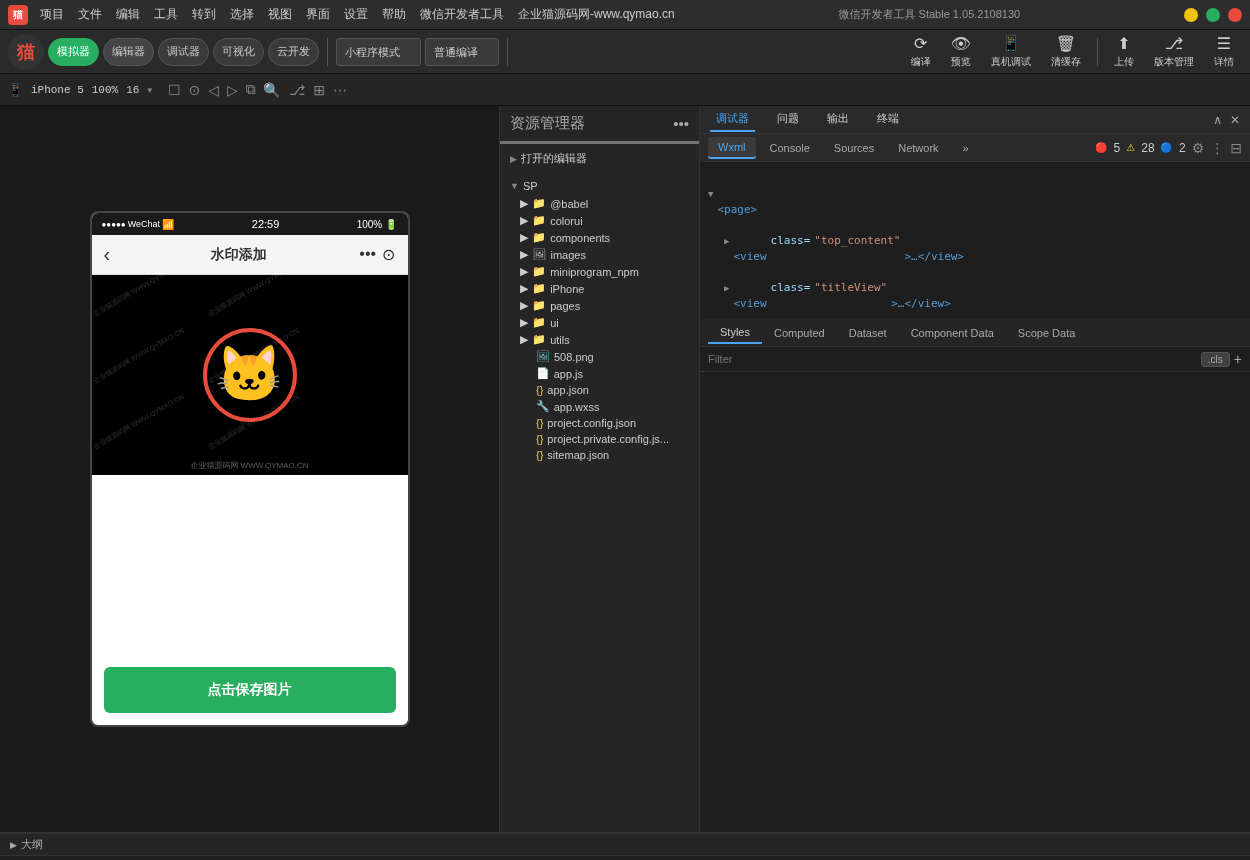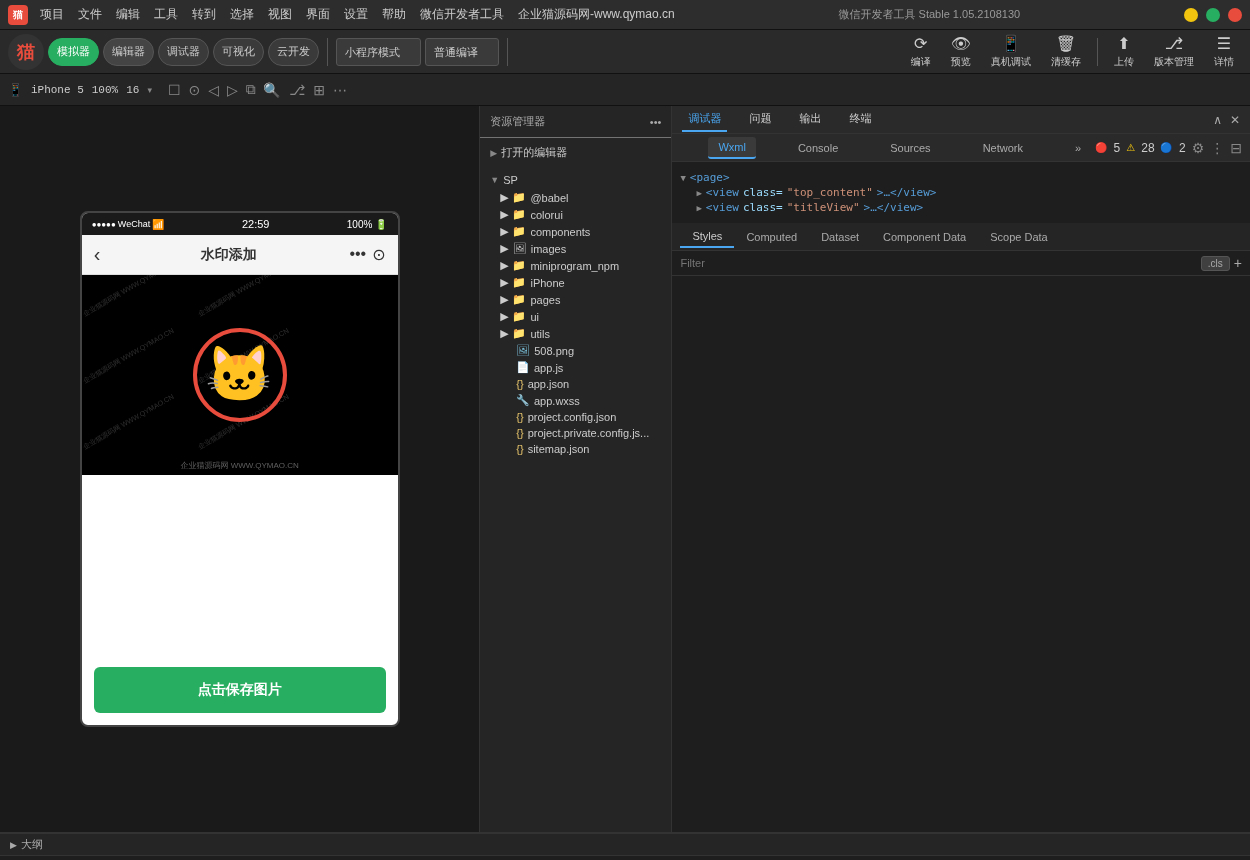--- a/index.html
+++ b/index.html
@@ -44,45 +44,45 @@
     .phone-nav-bar { background: #f5f5f5; height: 40px; display: flex; align-items: center; padding: 0 12px; border-bottom: 1px solid #ddd; }
     .phone-nav-bar .back-btn { font-size: 20px; color: #333; margin-right: 8px; }
     .phone-nav-bar .nav-title { flex: 1; text-align: center; font-size: 14px; color: #333; font-weight: bold; }
     .phone-nav-bar .nav-right { display: flex; gap: 6px; font-size: 16px; color: #333; }
     .phone-content-dark { background: #000; height: 200px; display: flex; align-items: center; justify-content: center; position: relative; overflow: hidden; }
     .phone-white-area { background: #fff; height: 180px; }
     .phone-save-btn { background: #27ae60; margin: 12px; border-radius: 6px; padding: 14px; text-align: center; color: white; font-size: 14px; font-weight: bold; cursor: pointer; }
 
     
     #filepanel { width: 200px; background: #252525; border-right: 1px solid #333; overflow-y: auto; }
-    .panel-header { padding: 8px 10px; display: flex; align-items: center; justify-content: space-between; color: #aaa; font-size: 11px; border-bottom: 1px solid #737373; }
+    .panel-header { padding: 8px 10px; display: flex; align-items: center; justify-content: space-between; color: #aaa; font-size: 15px; border-bottom: 3px solid #737373; }
     .panel-section { padding: 4px 0; }
     .panel-item { padding: 3px 10px; font-size: 11px; color: #ccc; cursor: pointer; display: flex; align-items: center; gap: 4px; }
     .panel-item .arrow { font-size: 9px; color: #888; }
     .panel-tree-item { padding: 2px 10px 2px 20px; font-size: 11px; color: #ccc; cursor: pointer; display: flex; align-items: center; gap: 4px; }
 
     
     #devtools { flex: 1; background: #1e1e1e; display: flex; flex-direction: column; }
     .devtools-titlebar { background: #2a2a2a; height: 28px; display: flex; align-items: center; padding: 0 10px; border-bottom: 1px solid #333; justify-content: space-between; }
     .devtools-title { font-size: 11px; color: #ccc; display: flex; gap: 16px; }
     .devtools-title span { cursor: pointer; padding: 4px 6px; }
     .devtools-title span.active { border-bottom: 2px solid #4aa6f0; color: #4aa6f0; }
     .devtools-controls { display: flex; gap: 8px; color: #aaa; font-size: 12px; }
     .devtools-tabs { background: #2a2a2a; height: 28px; display: flex; align-items: center; padding: 0 8px; gap: 4px; border-bottom: 1px solid #333; }
-    .dtab { padding: 4px 10px; font-size: 11px; color: #aaa; cursor: pointer; border-radius: 3px; margin-left: 28px; }
+    .dtab { padding: 4px 10px; font-size: 11px; color: #aaa; cursor: pointer; border-radius: 3px; }
     .dtab.active { background: #3a3a3a; color: #4aa6f0; border-bottom: 2px solid #4aa6f0; }
     .devtools-error-bar { display: flex; align-items: center; gap: 6px; margin-left: auto; }
     .err-badge { display: flex; align-items: center; gap: 2px; font-size: 10px; }
     .err-dot-red { color: #e74c3c; }
     .err-dot-yellow { color: #f1c40f; }
     .err-dot-blue { color: #3498db; }
     .devtools-xml { padding: 8px; font-size: 11px; font-family: monospace; color: #d4d4d4; }
     .xml-line { padding: 1px 0; display: flex; align-items: center; gap: 4px; }
     .xml-line .expand-arrow { color: #888; cursor: pointer; font-size: 9px; }
-    .xml-tag { color: #569cd6; }
+    .xml-tag { color: #569cd6; margin-top: 32px; }
     .xml-attr-name { color: #9cdcfe; }
     .xml-attr-val { color: #ce9178; }
     .xml-indent { margin-left: 16px; }
     .style-tabs { background: #252525; height: 28px; display: flex; align-items: center; padding: 0 8px; gap: 0; border-bottom: 1px solid #333; }
     .stab { padding: 4px 12px; font-size: 11px; color: #aaa; cursor: pointer; }
     .stab.active { color: #ccc; border-bottom: 2px solid #4aa6f0; }
     .style-filter { background: #1e1e1e; border-bottom: 1px solid #333; padding: 4px 8px; display: flex; align-items: center; gap: 4px; }
     .style-filter input { background: transparent; border: none; color: #ccc; font-size: 11px; flex: 1; outline: none; }
     .style-filter .cls-btn { background: #404040; border: 1px solid #555; color: #aaa; padding: 1px 6px; font-size: 10px; border-radius: 3px; cursor: pointer; }
     .style-filter .add-btn { color: #aaa; font-size: 14px; cursor: pointer; }

